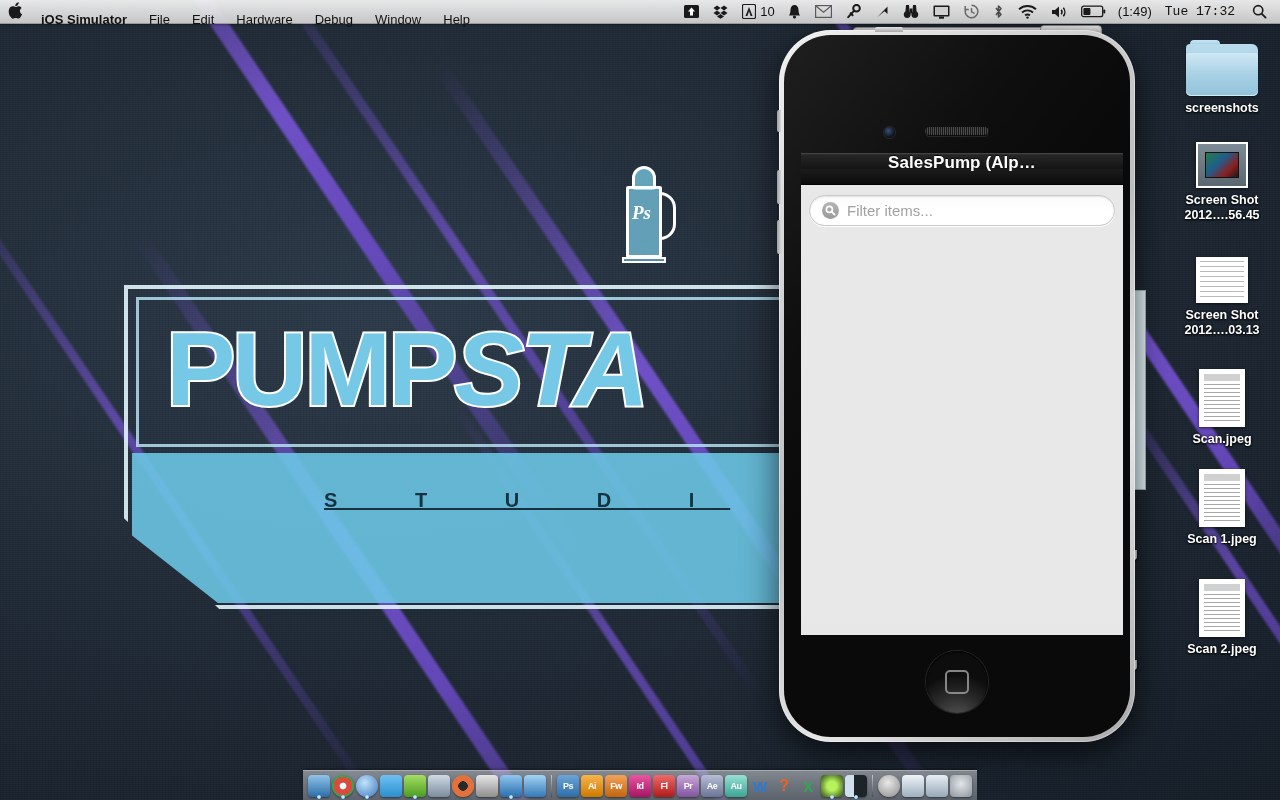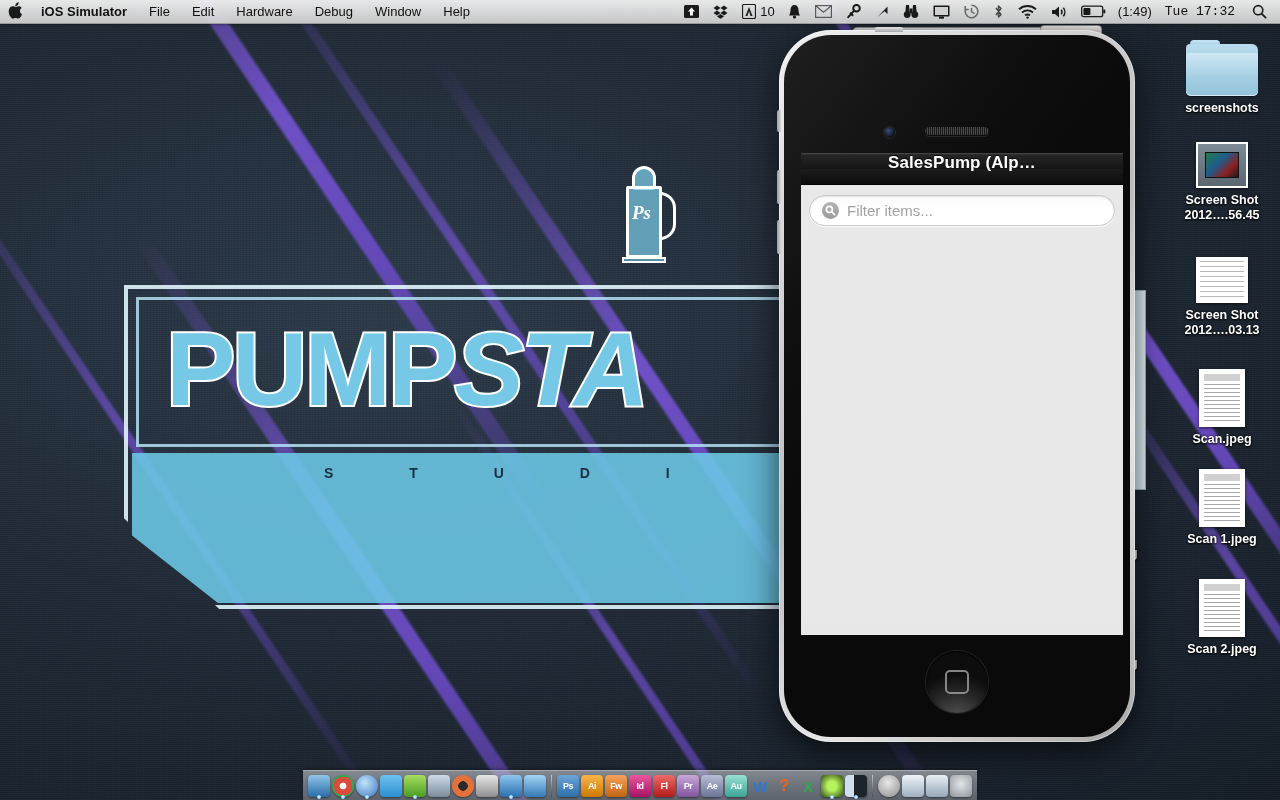--- a/index.html
+++ b/index.html
@@ -88,42 +88,42 @@
     font-family:"Liberation Sans", sans-serif;
     font-size:104px; font-weight:bold; letter-spacing:-3px;
     color:#76c9e6;
     -webkit-text-stroke:4px #ffffff;
     paint-order:stroke fill;
     white-space:nowrap;
     line-height:1;
   }
   .logo-word .ital{ font-style:italic; }
   .logo-sub{
-    position:absolute; left:200px; top:180px;
-    font-size:14px; letter-spacing:36px; font-weight:bold;
-    color:#16313f; white-space:nowrap;
+    position:absolute; left:200px; top:204px;
+    font-size:20px; letter-spacing:36px; font-weight:bold;
+    color:#16313f; white-space:nowrap;text-decoration:underline;
   }
 
   
   #menubar{
     position:absolute; left:0; top:0; width:1280px; height:24px;
     background:linear-gradient(180deg,#f6f6f6 0%,#e3e3e3 52%,#d3d3d3 53%,#c9c9c9 100%);
     border-bottom:1px solid #9a9a9a;
     display:flex; align-items:center;
     font-size:13px; color:#111;
     z-index:50;
     box-shadow:0 1px 2px rgba(0,0,0,.35);
   }
   #menubar.translucent{
     background:linear-gradient(180deg, rgba(246,246,246,.93) 0%, rgba(210,210,210,.93) 100%);
   }
   .apple-logo{
     width:30px; text-align:center; font-size:16px; line-height:1; padding-bottom:2px;
   }
-  .menu-item{ padding:0 11px; line-height:24px; height:24px; white-space:nowrap; }
+  .menu-item{ padding:8px 11px; line-height:24px; height:24px; white-space:nowrap; }
   .menu-item.app{ font-weight:bold; }
   .menu-right{ margin-left:auto; display:flex; align-items:center; padding-right:6px; }
   .status-ico{
     display:flex; align-items:center; justify-content:center;
     height:24px; padding:0 7px; font-size:13px; line-height:1;
   }
   .status-txt{ font-size:13px; padding:0 5px; white-space:nowrap; }
   .badge-num{ font-size:13px; padding-left:2px; }
   svg.mb{ display:block; }
 

